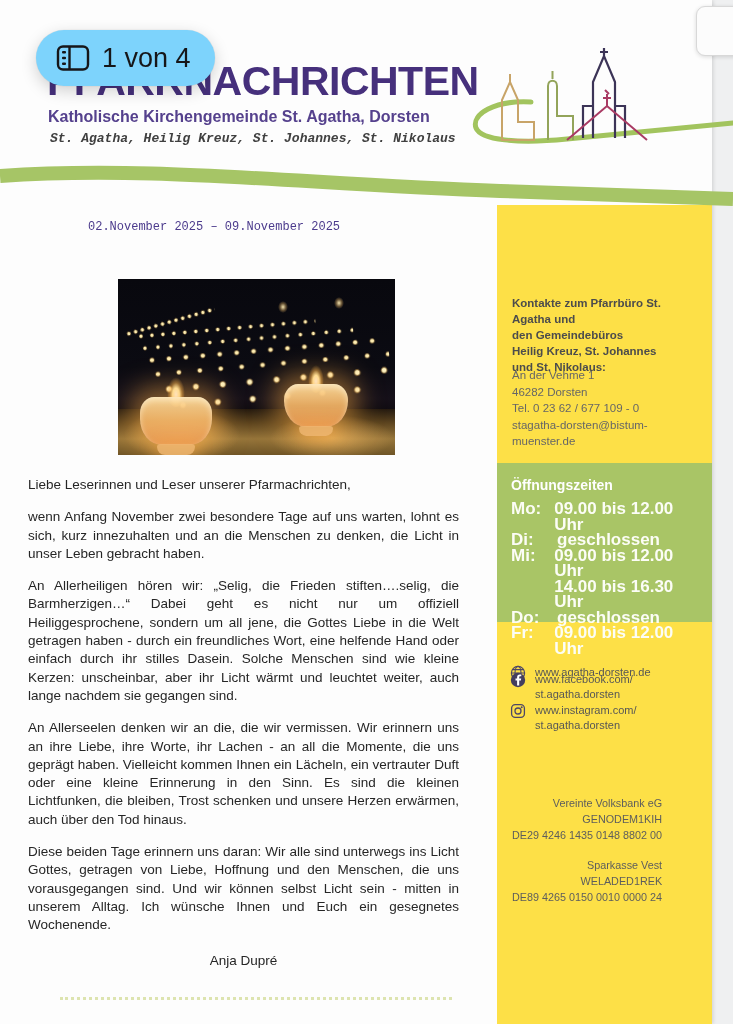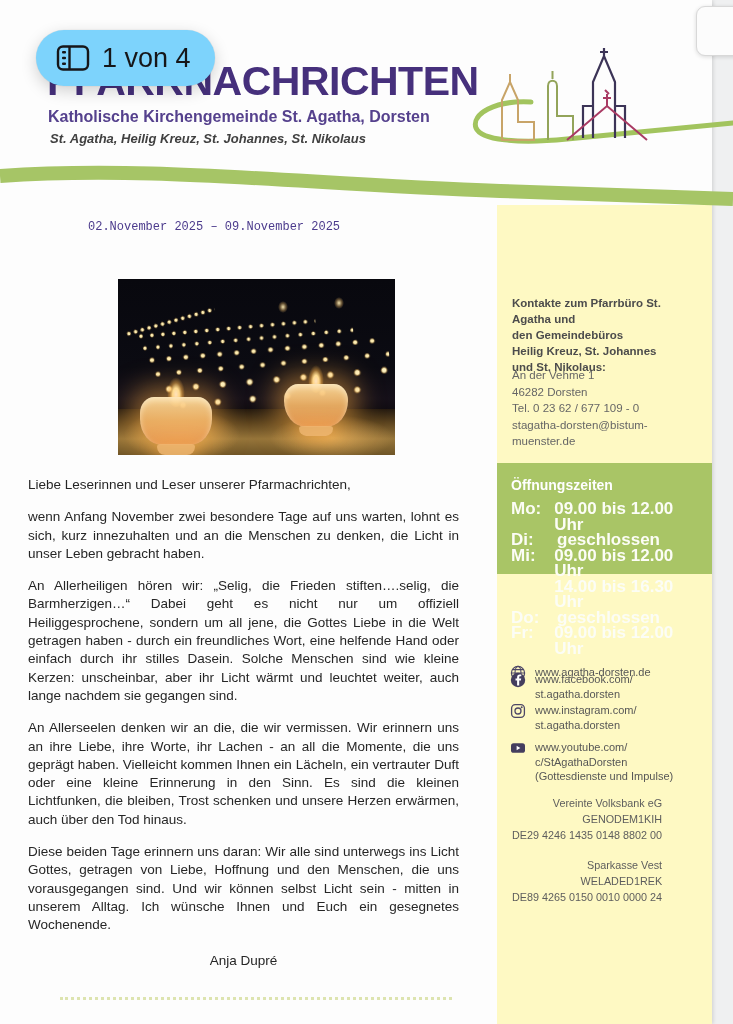--- a/index.html
+++ b/index.html
@@ -27,21 +27,21 @@
     background:#fcfcfc;border:1px solid #d8d8d8;border-radius:9px;
     box-shadow:0 1px 4px rgba(0,0,0,.14);
   }
 
   
   .hdr-title{position:absolute;left:47px;top:58px;font-size:41px;font-weight:700;
     color:#46307c;letter-spacing:-.5px;white-space:nowrap;z-index:2;}
   .hdr-sub{position:absolute;left:48px;top:108px;font-size:16px;font-weight:700;
     color:#55418d;white-space:nowrap;z-index:2;}
   .hdr-parish{position:absolute;left:50px;top:131px;font-size:13px;font-weight:700;
-    font-style:italic;color:#404040;white-space:nowrap;z-index:2;}
+    font-style:italic;color:#404040;white-space:nowrap;z-index:2;font-family:Liberation Mono, monospace;}
   .church-logo{position:absolute;left:455px;top:44px;z-index:1;}
   .wave{position:absolute;left:0;top:158px;z-index:1;}
 
   
   .date-range{position:absolute;left:88px;top:220px;font-size:12px;font-weight:500;
     color:#4b3a8c;white-space:nowrap;font-family:Liberation Mono, monospace;}
   .body-col{position:absolute;left:28px;top:476px;width:431px;}
   .body-col p{margin:0 0 14px;font-size:13.5px;line-height:18.3px;color:#262626;
     text-align:justify;}
   .body-col .sig{text-align:center;margin-top:17px;}
@@ -66,26 +66,26 @@
   .glass{position:absolute;left:0;right:0;
     border-radius:14px 14px 22px 22px/16px 16px 26px 26px;
     background:linear-gradient(180deg,rgba(253,217,152,.97),rgba(243,180,102,.93) 50%,rgba(231,152,82,.95));
     box-shadow:0 0 26px 10px rgba(255,175,70,.5),inset 0 3px 6px rgba(255,245,220,.6);}
   .pedestal{position:absolute;background:rgba(240,182,112,.85);
     border-radius:3px 3px 8px 8px;box-shadow:0 0 14px 4px rgba(255,170,70,.35);}
   .flame{position:absolute;border-radius:50%;filter:blur(.5px);
     background:radial-gradient(50% 55% at 50% 62%,#ffffff 0%,#ffedad 38%,rgba(255,185,80,.45) 68%,rgba(255,160,60,0) 100%);}
 
   
-  .sidebar{position:absolute;left:497px;top:205px;width:215px;height:819px;background:#fef9c3;}
+  .sidebar{position:absolute;left:497px;top:205px;width:215px;height:819px;background:#fde047;}
   .sb-contact-heading{position:absolute;left:15px;top:90px;width:185px;
     font-size:11.5px;font-weight:700;color:#4c4c4c;line-height:16px;}
   .sb-contact-address{position:absolute;left:15px;top:162px;width:190px;
     font-size:11.5px;color:#666;line-height:16.5px;}
-  .hours-box{position:absolute;left:0;top:258px;width:215px;height:111px;
+  .hours-box{position:absolute;left:0;top:258px;width:215px;height:159px;
     background:#a9c566;box-sizing:border-box;padding:14px 14px;}
   .hours-title{font-size:14px;font-weight:700;color:#fff;margin-bottom:8px;}
   .hours-row{display:flex;font-size:17px;font-weight:700;color:#fcfdf6;line-height:15.5px;}
   .hours-day{width:46px;}
   .sb-link{position:absolute;left:13px;display:flex;gap:9px;align-items:flex-start;
     font-size:11px;color:#565656;line-height:14.5px;}
   .sb-link .ic{flex:0 0 16px;margin-top:0;}
   .sb-bank{position:absolute;left:15px;font-size:10.8px;color:#5d5d5d;line-height:16px;text-align:right;}
   .pre{white-space:pre-line;}
 </style>
@@ -207,29 +207,20 @@
     <div class="sb-link" style="top:498px;">
       <svg class="ic" width="16" height="16" viewBox="0 0 16 16" fill="none">
         <rect x="1.6" y="1.6" width="12.8" height="12.8" rx="3.6" stroke="#4d4766" stroke-width="1.3"></rect>
         <circle cx="8" cy="8" r="3" stroke="#4d4766" stroke-width="1.3"></circle>
         <circle cx="11.7" cy="4.3" r="1" fill="#4d4766"></circle>
       </svg>
       <span class="pre">www.instagram.com/
 st.agatha.dorsten</span>
     </div>
 
-    <div class="sb-link" style="top:535px;">
-      <svg class="ic" width="16" height="16" viewBox="0 0 16 16">
-        <rect x="1" y="3.2" width="14" height="9.6" rx="2.6" fill="#443e5e"></rect>
-        <path d="M6.6,5.8 L10.4,8 L6.6,10.2 Z" fill="#fff"></path>
-      </svg>
-      <span class="pre">www.youtube.com/
-c/StAgathaDorsten
-(Gottesdienste und Impulse)</span>
-    </div>
 
     <div class="sb-bank" style="top:590px;">
       <div>Vereinte Volksbank eG</div>
       <div>GENODEM1KIH</div>
       <div>DE29 4246 1435 0148 8802 00</div>
     </div>
     <div class="sb-bank" style="top:652px;">
       <div>Sparkasse Vest</div>
       <div>WELADED1REK</div>
       <div>DE89 4265 0150 0010 0000 24</div>

